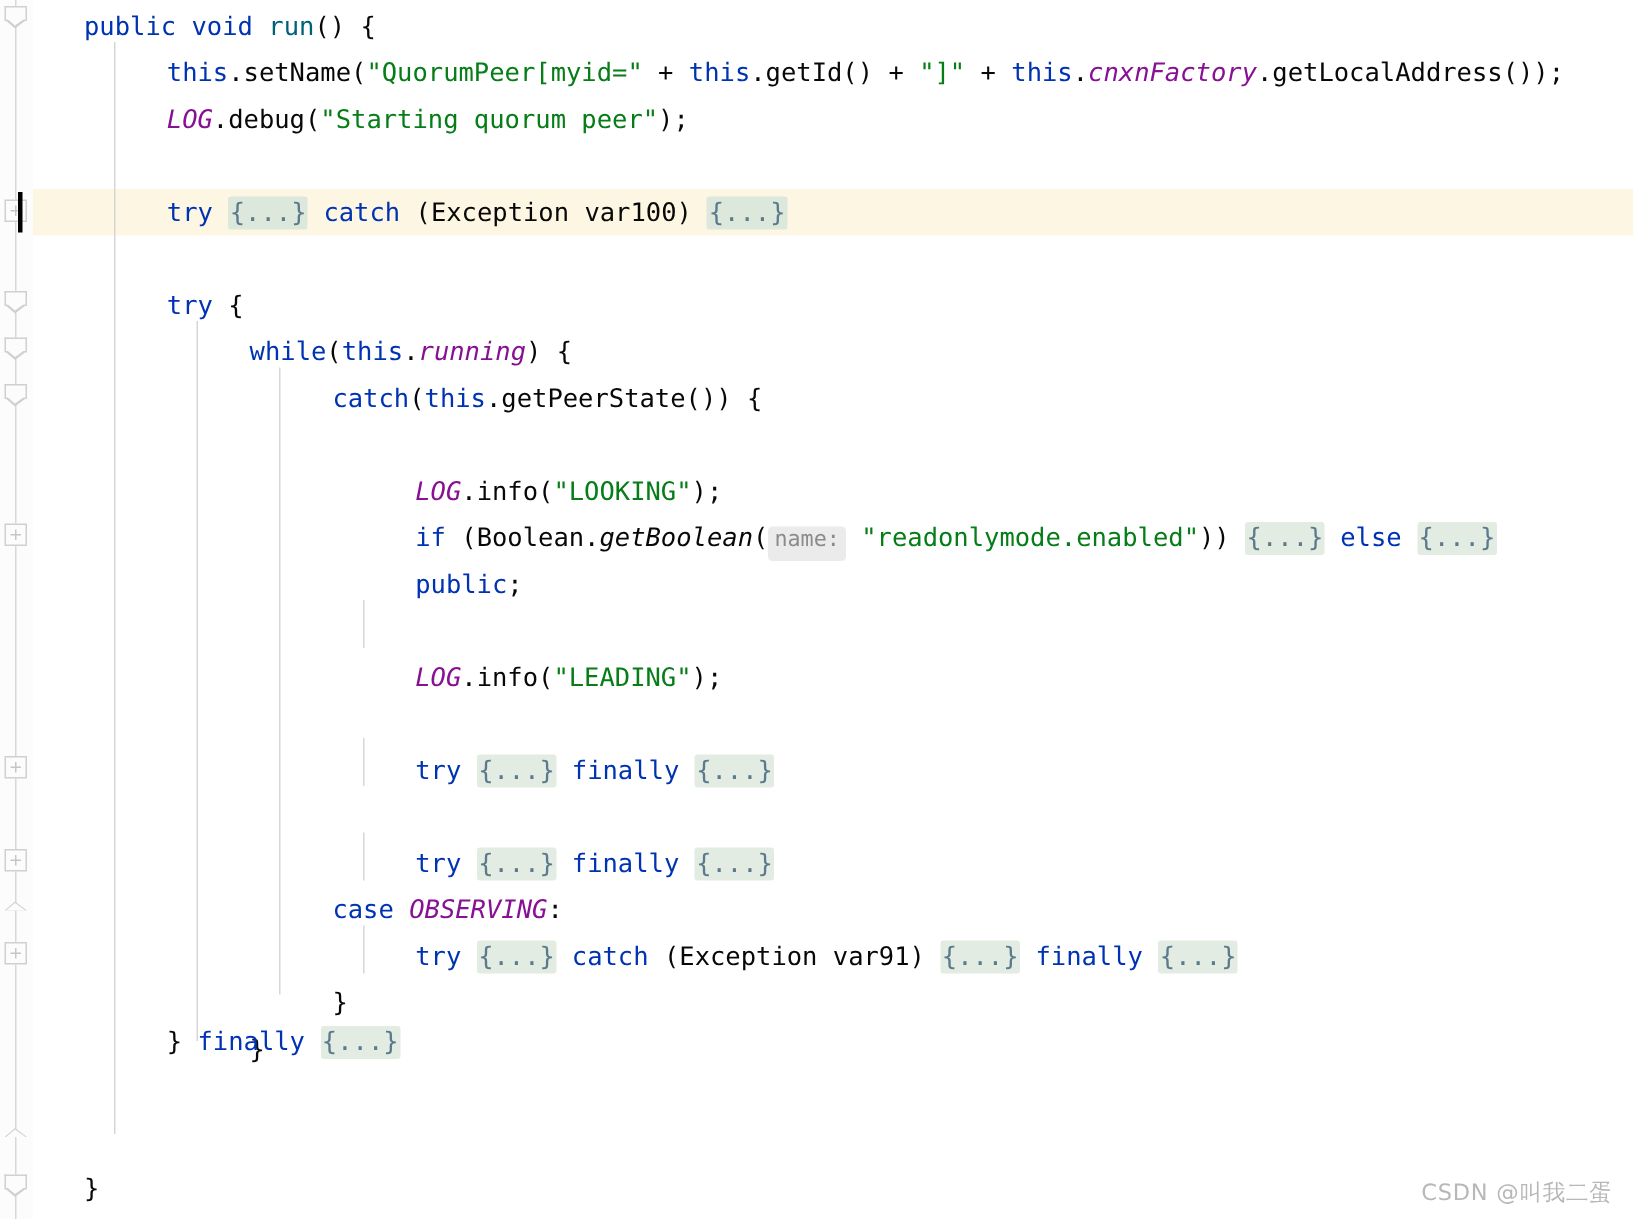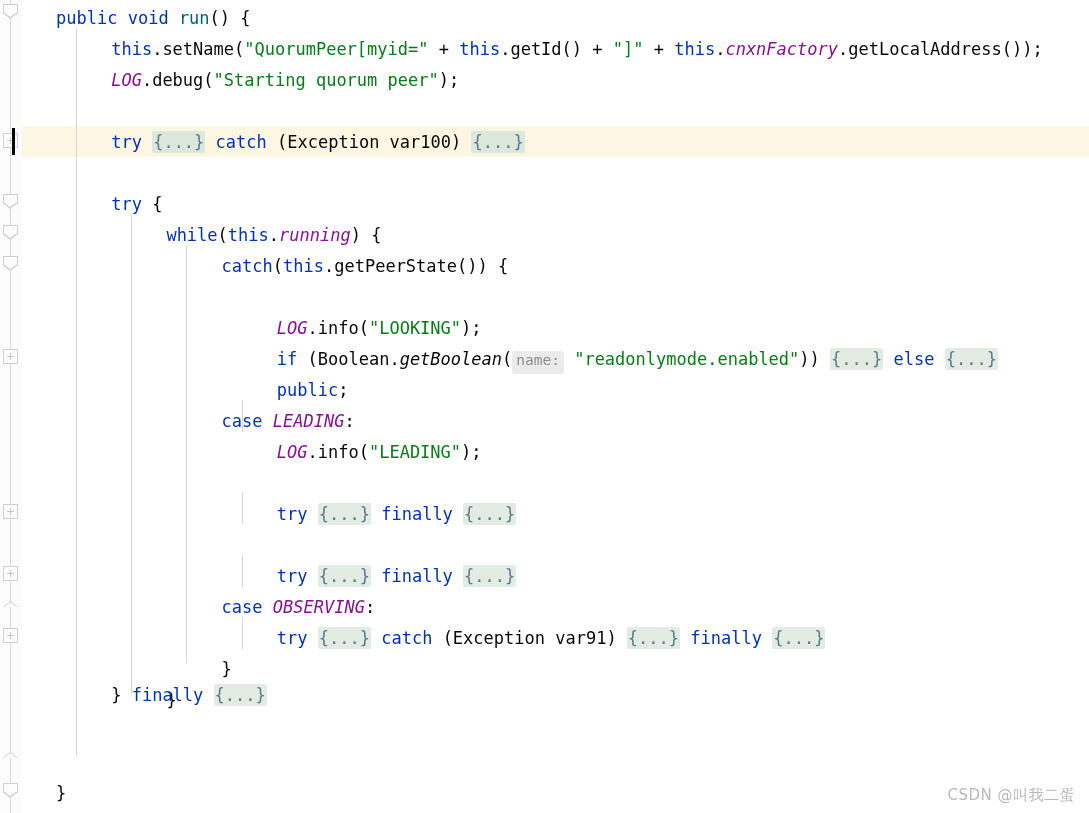--- a/index.html
+++ b/index.html
@@ -255,21 +255,20 @@
       <div class="line" style="top: 65px; left: 111.2px;"><span class="fld">LOG</span><span class="plain">.debug(</span><span class="str">"Starting quorum peer"</span><span class="plain">);</span></div>
       <div class="line" style="top: 96px; left: 111.2px;"></div>
       <div class="line" style="top: 127px; left: 111.2px;"><span class="kw">try</span><span class="plain"> </span><span class="fold-ph fold-ph-hl">{...}</span><span class="plain"> </span><span class="kw">catch</span><span class="plain"> (Exception var100) </span><span class="fold-ph fold-ph-hl">{...}</span></div>
       <div class="line" style="top: 158px; left: 111.2px;"></div>
       <div class="line" style="top: 189px; left: 111.2px;"><span class="kw">try</span><span class="plain"> {</span></div>
       <div class="line" style="top: 220px; left: 166.4px;"><span class="kw">while</span><span class="plain">(</span><span class="kw">this</span><span class="plain">.</span><span class="fld">running</span><span class="plain">) {</span></div>
       <div class="line" style="top: 251px; left: 221.6px;"><span class="kw">catch</span><span class="plain">(</span><span class="kw">this</span><span class="plain">.getPeerState()) {</span></div>
       <div class="line" style="top: 313px; left: 276.8px;"><span class="fld">LOG</span><span class="plain">.info(</span><span class="str">"LOOKING"</span><span class="plain">);</span></div>
       <div class="line" style="top: 344px; left: 276.8px;"><span class="kw">if</span><span class="plain"> (Boolean.</span><span class="plain" style="font-style: italic;">getBoolean</span><span class="plain">(</span><span class="hint">name:</span><span class="plain"> </span><span class="str">"readonlymode.enabled"</span><span class="plain">)) </span><span class="fold-ph">{...}</span><span class="plain"> </span><span class="kw">else</span><span class="plain"> </span><span class="fold-ph">{...}</span></div>
       <div class="line" style="top: 375px; left: 276.8px;"><span class="kw">public</span><span class="plain">;</span></div>
-      <div class="line" style="top: 406px; left: 221.6px;"><span class="kw">case</span><span class="plain"> </span><span class="fld">LEADING</span><span class="plain">:</span></div>
       <div class="line" style="top: 437px; left: 276.8px;"><span class="fld">LOG</span><span class="plain">.info(</span><span class="str">"LEADING"</span><span class="plain">);</span></div>
       <div class="line" style="top: 468px; left: 276.8px;"></div>
       <div class="line" style="top: 499px; left: 276.8px;"><span class="kw">try</span><span class="plain"> </span><span class="fold-ph">{...}</span><span class="plain"> </span><span class="kw">finally</span><span class="plain"> </span><span class="fold-ph">{...}</span></div>
       <div class="line" style="top: 561px; left: 276.8px;"><span class="kw">try</span><span class="plain"> </span><span class="fold-ph">{...}</span><span class="plain"> </span><span class="kw">finally</span><span class="plain"> </span><span class="fold-ph">{...}</span></div>
       <div class="line" style="top: 592px; left: 221.6px;"><span class="kw">case</span><span class="plain"> </span><span class="fld">OBSERVING</span><span class="plain">:</span></div>
       <div class="line" style="top: 623px; left: 276.8px;"><span class="kw">try</span><span class="plain"> </span><span class="fold-ph">{...}</span><span class="plain"> </span><span class="kw">catch</span><span class="plain"> (Exception var91) </span><span class="fold-ph">{...}</span><span class="plain"> </span><span class="kw">finally</span><span class="plain"> </span><span class="fold-ph">{...}</span></div>
       <div class="line" style="top: 654px; left: 221.6px;"><span class="plain">}</span></div>
       <div class="line" style="top: 685px; left: 166.4px;"><span class="plain">}</span></div>
       <div class="line" style="top: 680px; left: 111.2px;"><span class="plain">} </span><span class="kw">finally</span><span class="plain"> </span><span class="fold-ph">{...}</span></div>
       <div class="line" style="top: 747px; left: 111.2px;"></div>

